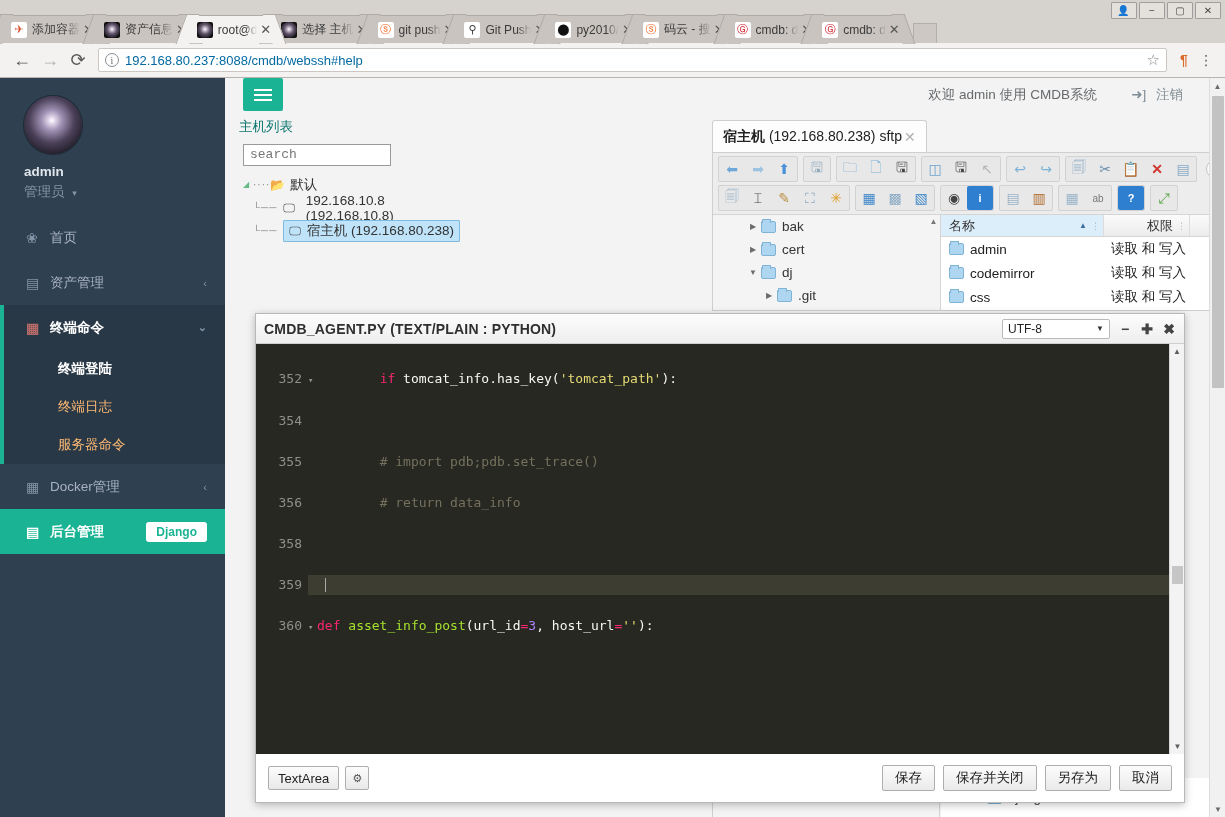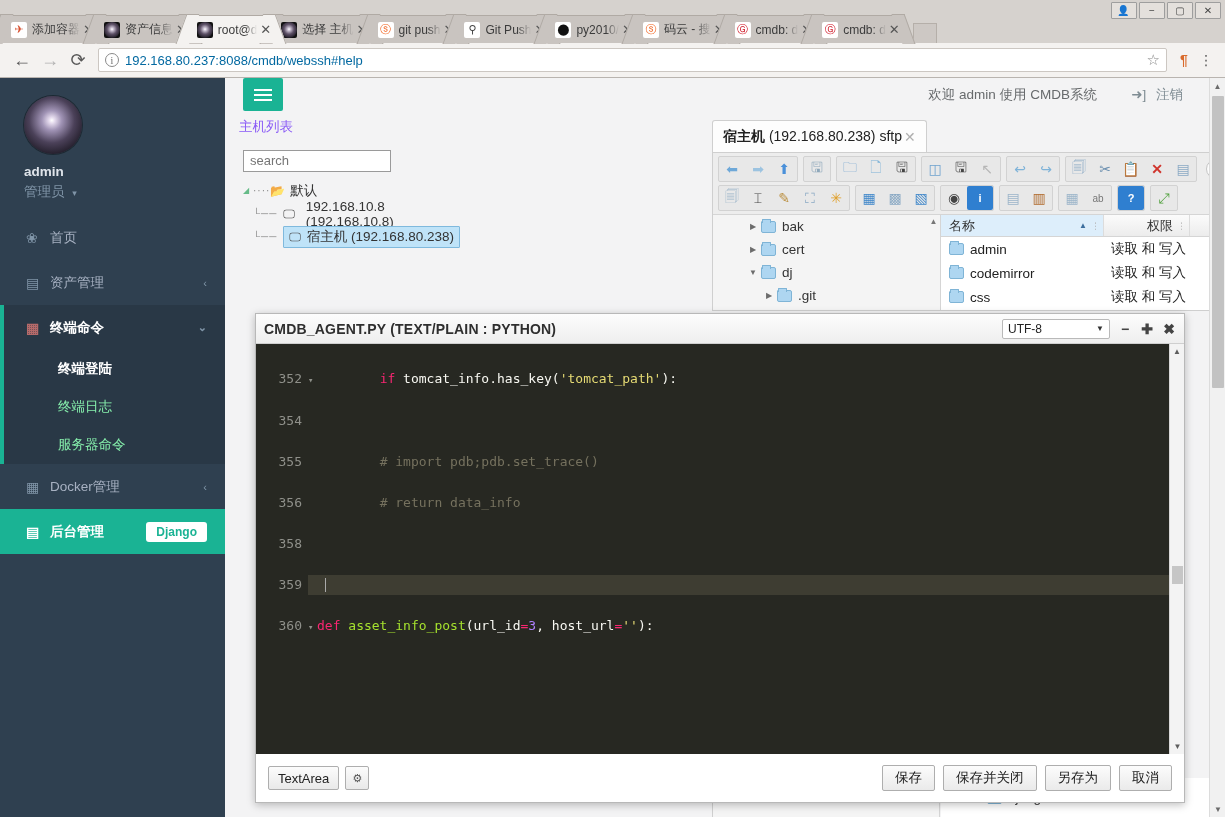--- a/index.html
+++ b/index.html
@@ -128,21 +128,21 @@
   .nav-item .ni-label { flex: 1; }
   .nav-item .ni-chev { font-size: 11px; color: #8095a8; }
   .nav-item.grouped { background: #293846; color: #ffffff; font-weight: bold;
                       border-left: 4px solid #1ab394; padding-left: 22px; }
   .nav-item.grouped .ni-icon { color: #b56a6a; }
   .nav-item.sub-active { background: #1ab394; color: #fff; font-weight: bold; border-left: none; padding-left: 26px;}
   .nav-item.sub-active .ni-icon { color: #fff; }
   .subnav { background: #293846; border-left: 4px solid #1ab394; }
   .subnav .sub-item {
     height: 38px; display: flex; align-items: center; padding-left: 54px;
-    color: #86efac; font-size: 13.5px;
+    color: #fdba74; font-size: 13.5px;
   }
   .subnav .sub-item.on { color: #ffffff; font-weight: bold; }
   .badge-dj {
     background: #ffffff; color: #1ab394; font-size: 12px; font-weight: bold;
     padding: 3px 10px; border-radius: 3px;
   }
 
   
   .content { position: absolute; left: 225px; top: 0; right: 16px; height: 739px; background: #f3f3f4; }
   .topbar { height: 42px; background: #f3f3f4; position: relative; }
@@ -151,25 +151,26 @@
     border-radius: 2px; display: flex; flex-direction: column; justify-content: center;
     align-items: center; gap: 3px;
   }
   .hamburger i { display:block; width: 18px; height: 2px; background: #fff; }
   .welcome { position: absolute; right: 112px; top: 8px; font-size: 13.5px; color: #676a6c; }
   .logout { position: absolute; right: 26px; top: 8px; font-size: 13.5px; color: #7f8c93; }
   .logout .lo-icon { margin-right: 6px; color: #7f8c93; }
 
   
   .hostlist { position: absolute; left: 14px; top: 40px; width: 225px; }
-  .hostlist .hl-title { color: #8b5cf6; font-size: 13.5px; margin-bottom: 14px; }
+  .hostlist .hl-title { color: #0f766e; font-size: 13.5px; margin-bottom: 8px; }
   .hl-search {
     width: 148px; height: 22px; border: 1px solid #9a9a9a; background: #fff;
     font-size: 13px; color: #767676; padding: 0 6px; line-height: 20px;
     margin-left: 4px;
+    font-family: Liberation Mono, monospace;
   }
   .tree { margin-top: 7px; font-size: 13.5px; color: #333; }
   .tree-row { display: flex; align-items: center; height: 23px; }
   .tree-row .tw { width: 14px; text-align:center; font-size: 8px; color: #6b8; }
   .tree-row .dots { color:#888; letter-spacing:1px; font-size:10px; }
   .folder-ic { color: #7a7a7a; margin-right: 5px; font-size: 12px; }
   .node-ic { color: #444; margin-right: 6px; font-size: 12px; }
   .tree-node { padding: 1px 5px; border-radius: 1px; }
   .tree-node.sel { background: #bfe3f8; border: 1px solid #7fb9dd; }
 

